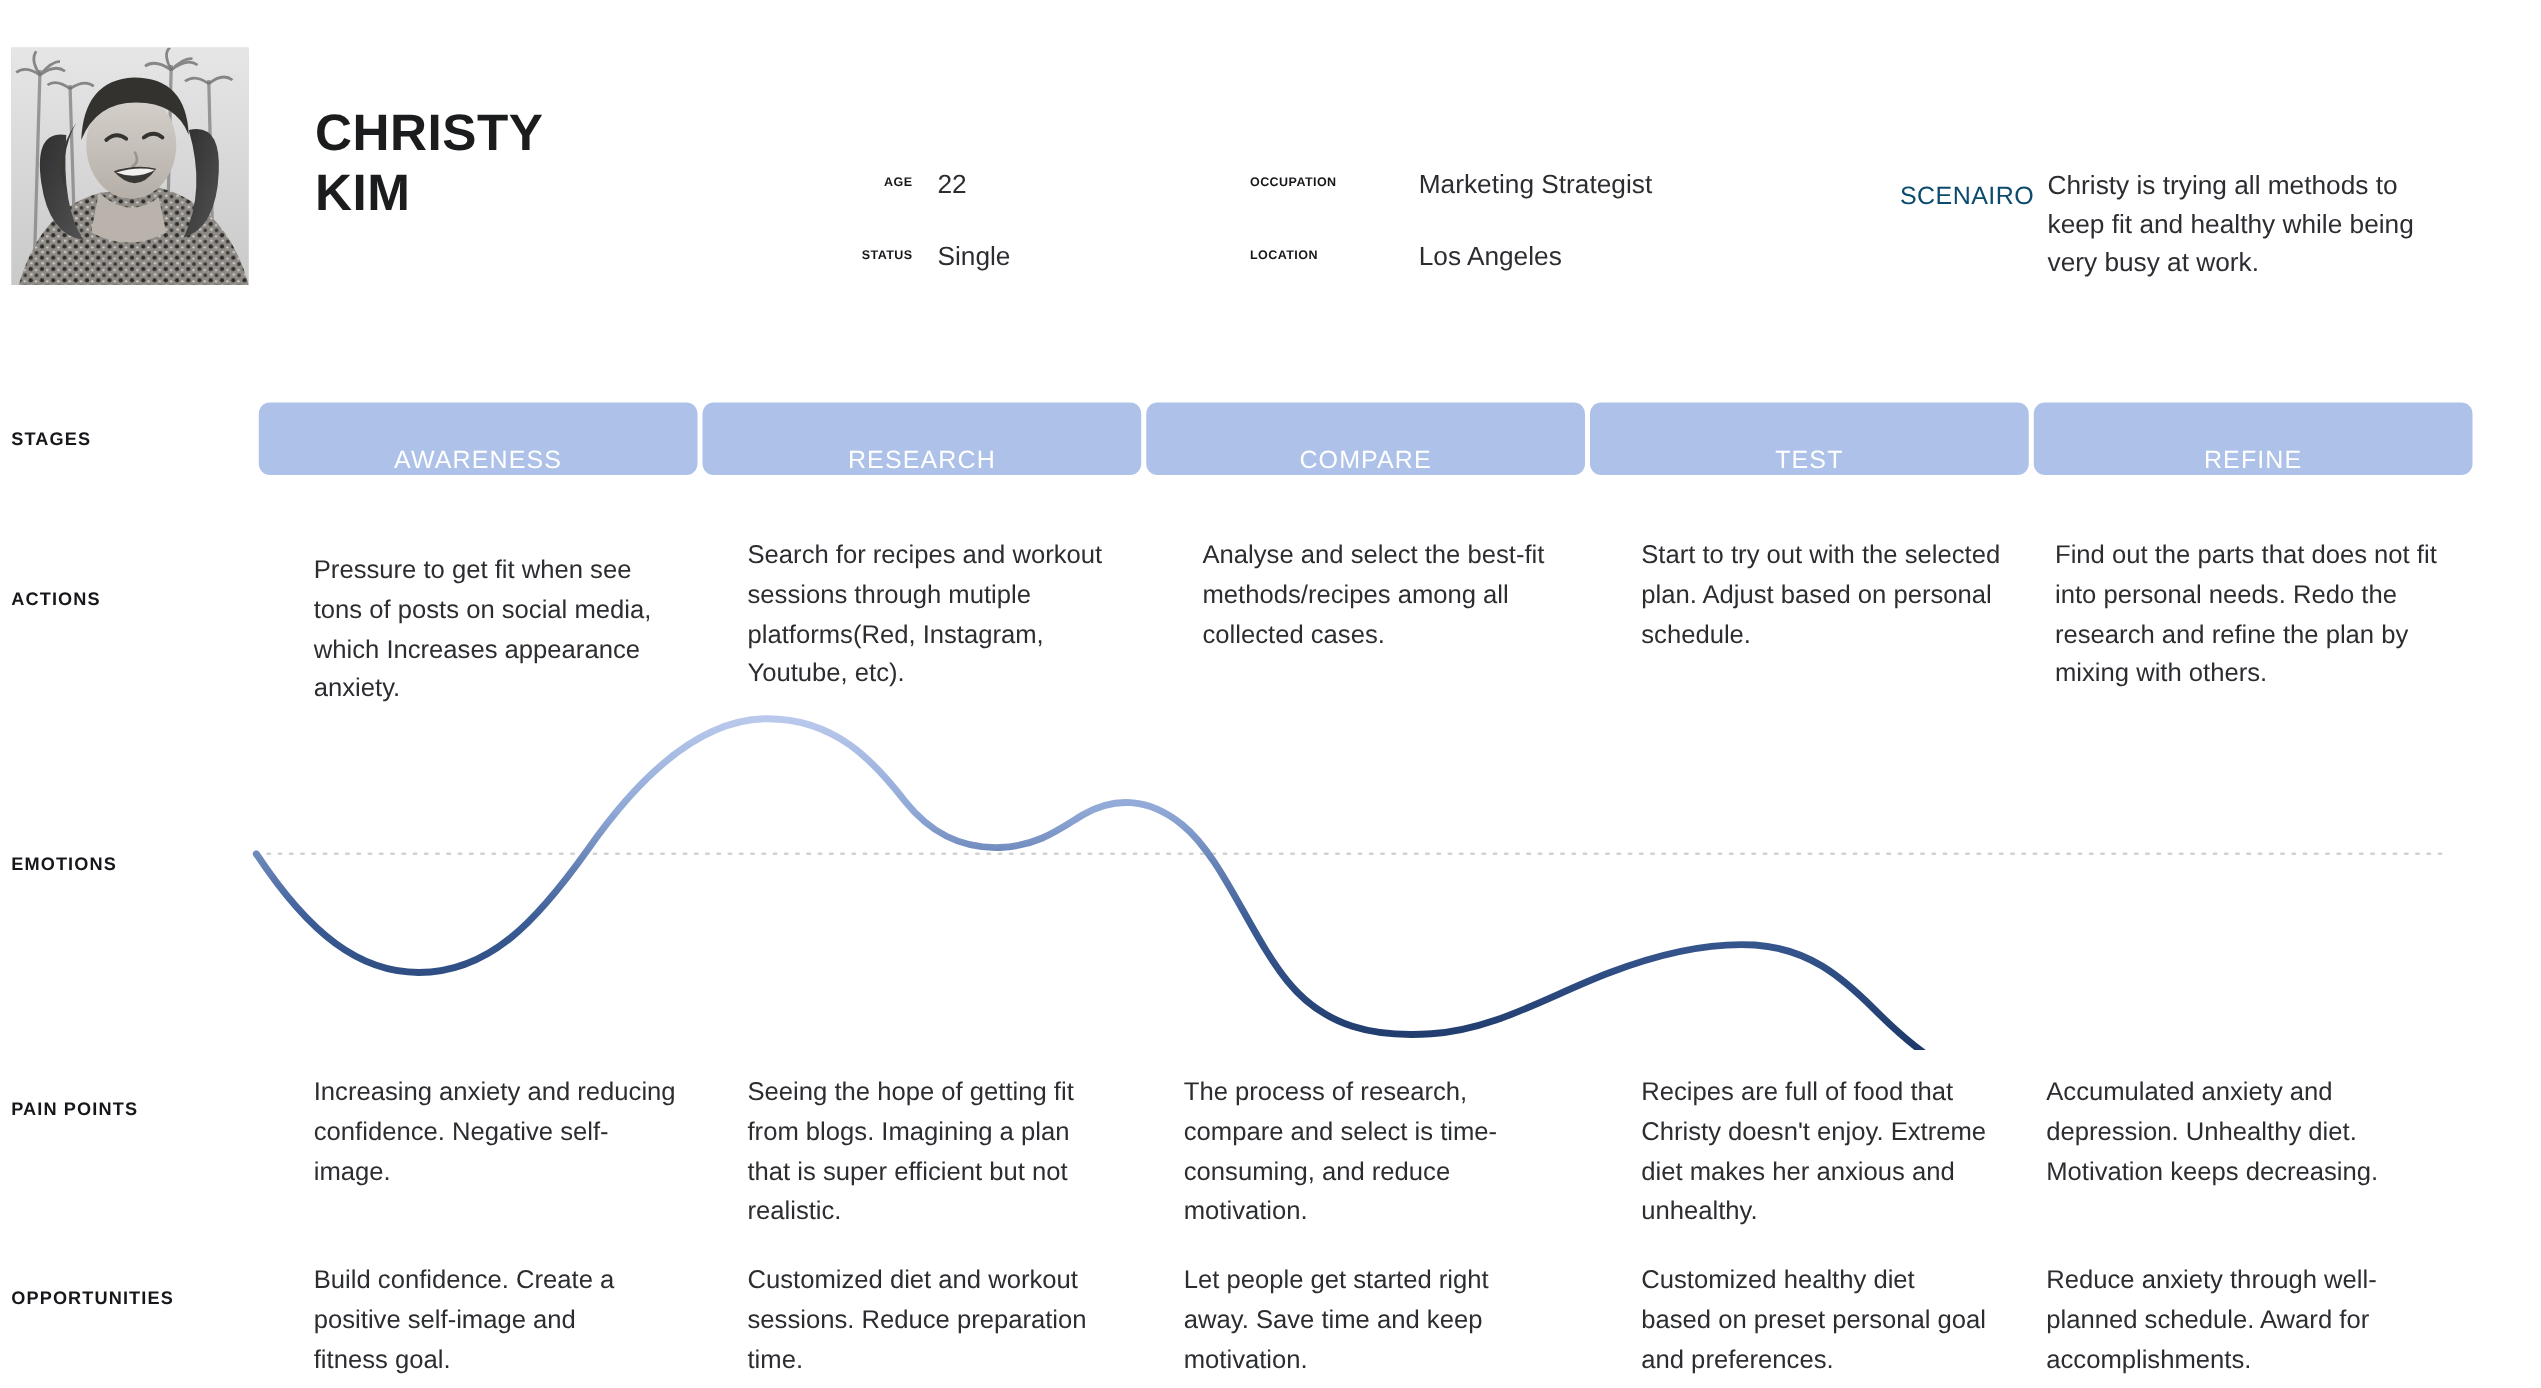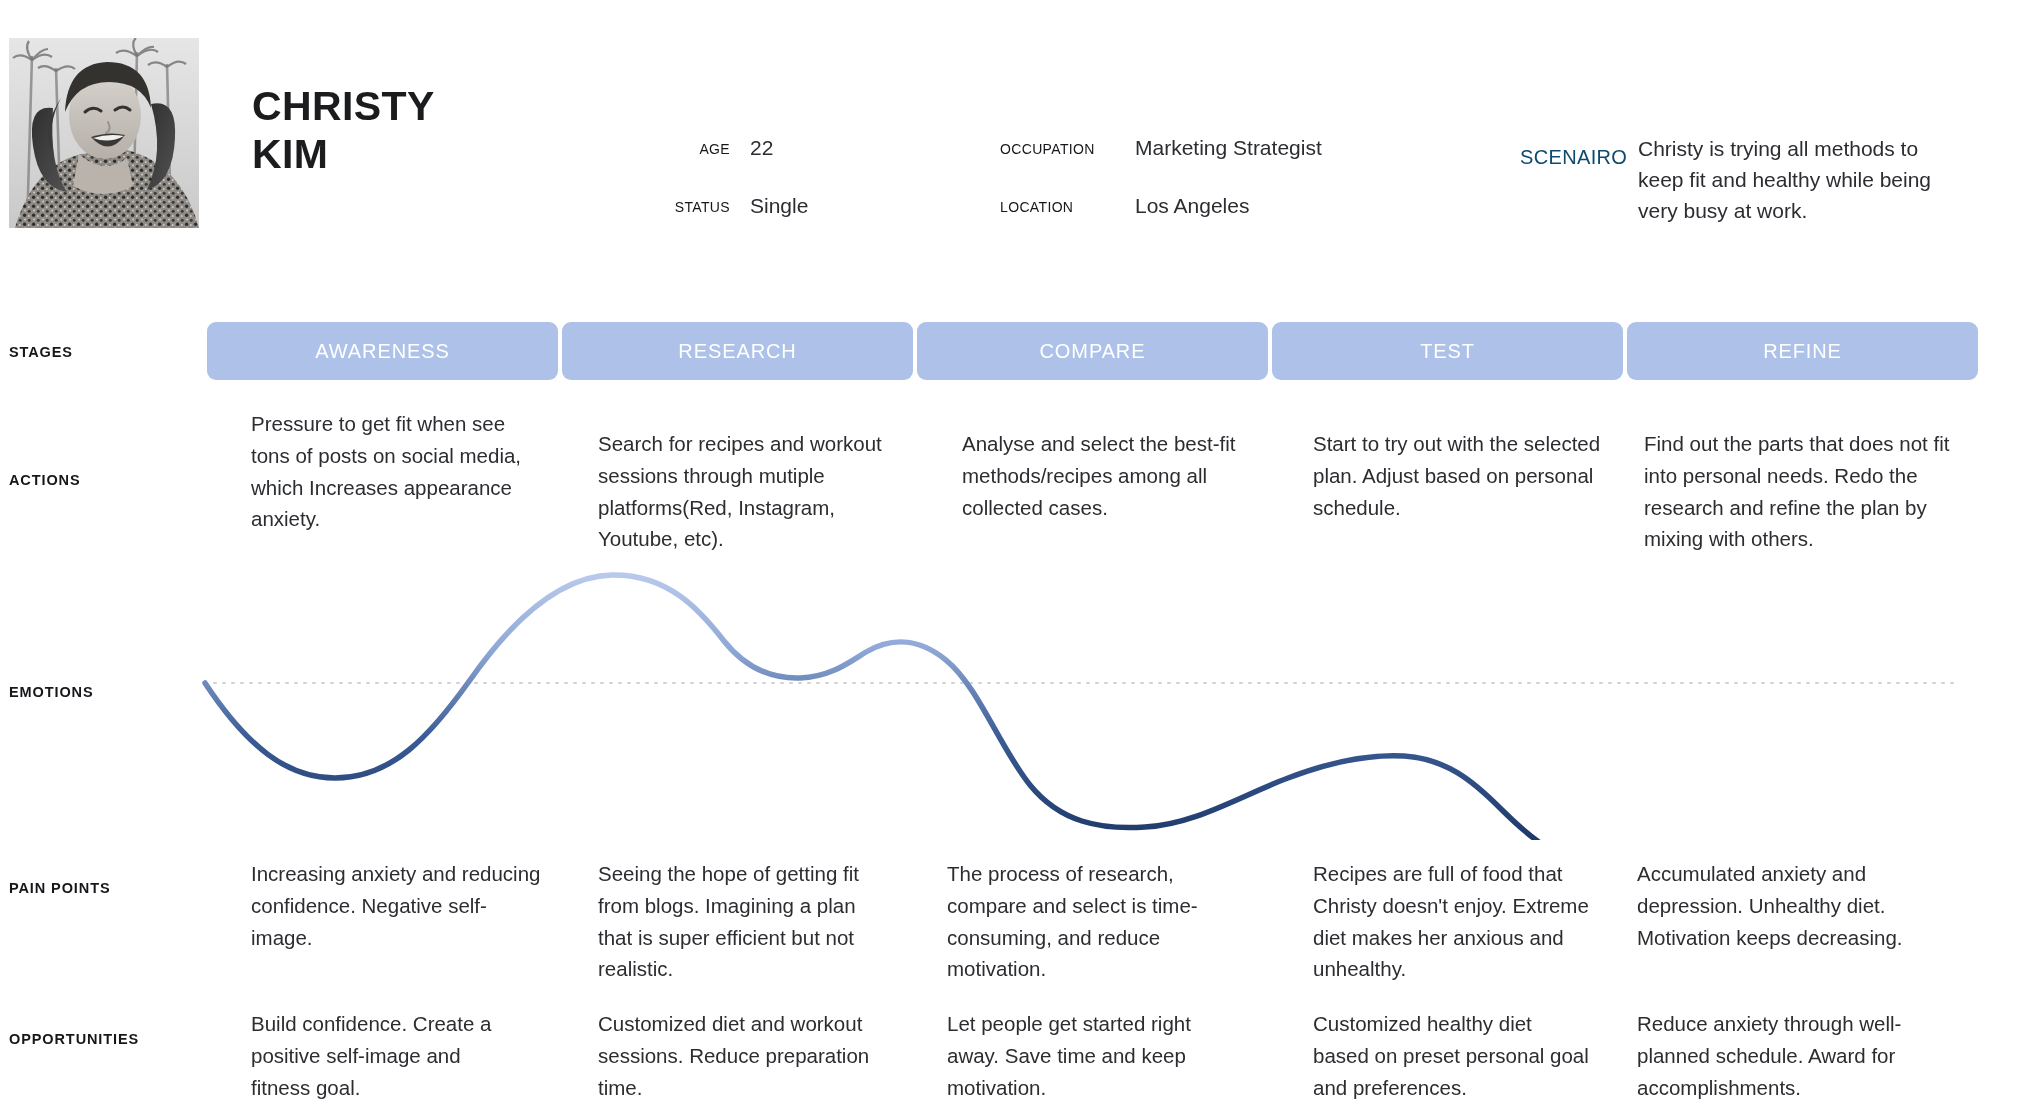--- a/index.html
+++ b/index.html
@@ -56,22 +56,22 @@
   .attr-group { position: absolute; }
 
   .attr-row {
     position: relative;
     height: 58px;
   }
 
   .attr-key {
     position: absolute;
     top: 8px;
-    font-size: 14px;
-    font-weight: 400;
+    font-size: 10px;
+    font-weight: 700;
     letter-spacing: 0.35px;
     color: #16171a;
     white-space: nowrap;
     text-align: right;
   }
 
   .attr-val {
     position: absolute;
     top: 3px;
     font-size: 21px;
@@ -131,21 +131,21 @@
   .stage-pill {
     position: absolute;
     top: 0;
     height: 58px;
     background: #aec1e8;
     border-radius: 9px;
     color: #ffffff;
     font-size: 20px;
     letter-spacing: 0.9px;
     display: flex;
-    align-items: center;
+    align-items: flex-end;
     justify-content: center;
   }
 
   
   .cell {
     position: absolute;
     font-size: 20.5px;
     line-height: 1.55;
     color: #2b2d31;
   }
@@ -287,21 +287,21 @@
           <span>COMPARE</span>
         </div>
       <div class="stage-pill" style="left:1272px; width:351px">
           <span>TEST</span>
         </div>
       <div class="stage-pill" style="left:1627px; width:351px">
           <span>REFINE</span>
         </div>
     </div>
 
-    <div class="cell" style="left:251px;  top:408px; width:292px">Pressure to get fit when see tons of posts on social media, which Increases appearance anxiety.</div>
+    <div class="cell" style="left:251px;  top:440px; width:292px">Pressure to get fit when see tons of posts on social media, which Increases appearance anxiety.</div>
     <div class="cell" style="left:598px;  top:428px; width:290px">Search for recipes and workout sessions through mutiple platforms(Red, Instagram, Youtube, etc).</div>
     <div class="cell" style="left:962px;  top:428px; width:305px">Analyse and select the best-fit methods/recipes among all collected cases.</div>
     <div class="cell" style="left:1313px; top:428px; width:300px">Start to try out with the selected plan. Adjust based on personal schedule.</div>
     <div class="cell" style="left:1644px; top:428px; width:320px">Find out the parts that does not fit into personal needs. Redo the research and refine the plan by mixing with others.</div>
 
     <div id="emotion-chart">
       <svg viewBox="0 0 2033 300" xmlns="http://www.w3.org/2000/svg" preserveAspectRatio="none">
         <defs>
           <linearGradient id="curveGrad" x1="0" y1="1" x2="0" y2="0" gradientUnits="objectBoundingBox">
             <stop offset="0%" stop-color="#16305e"></stop>

